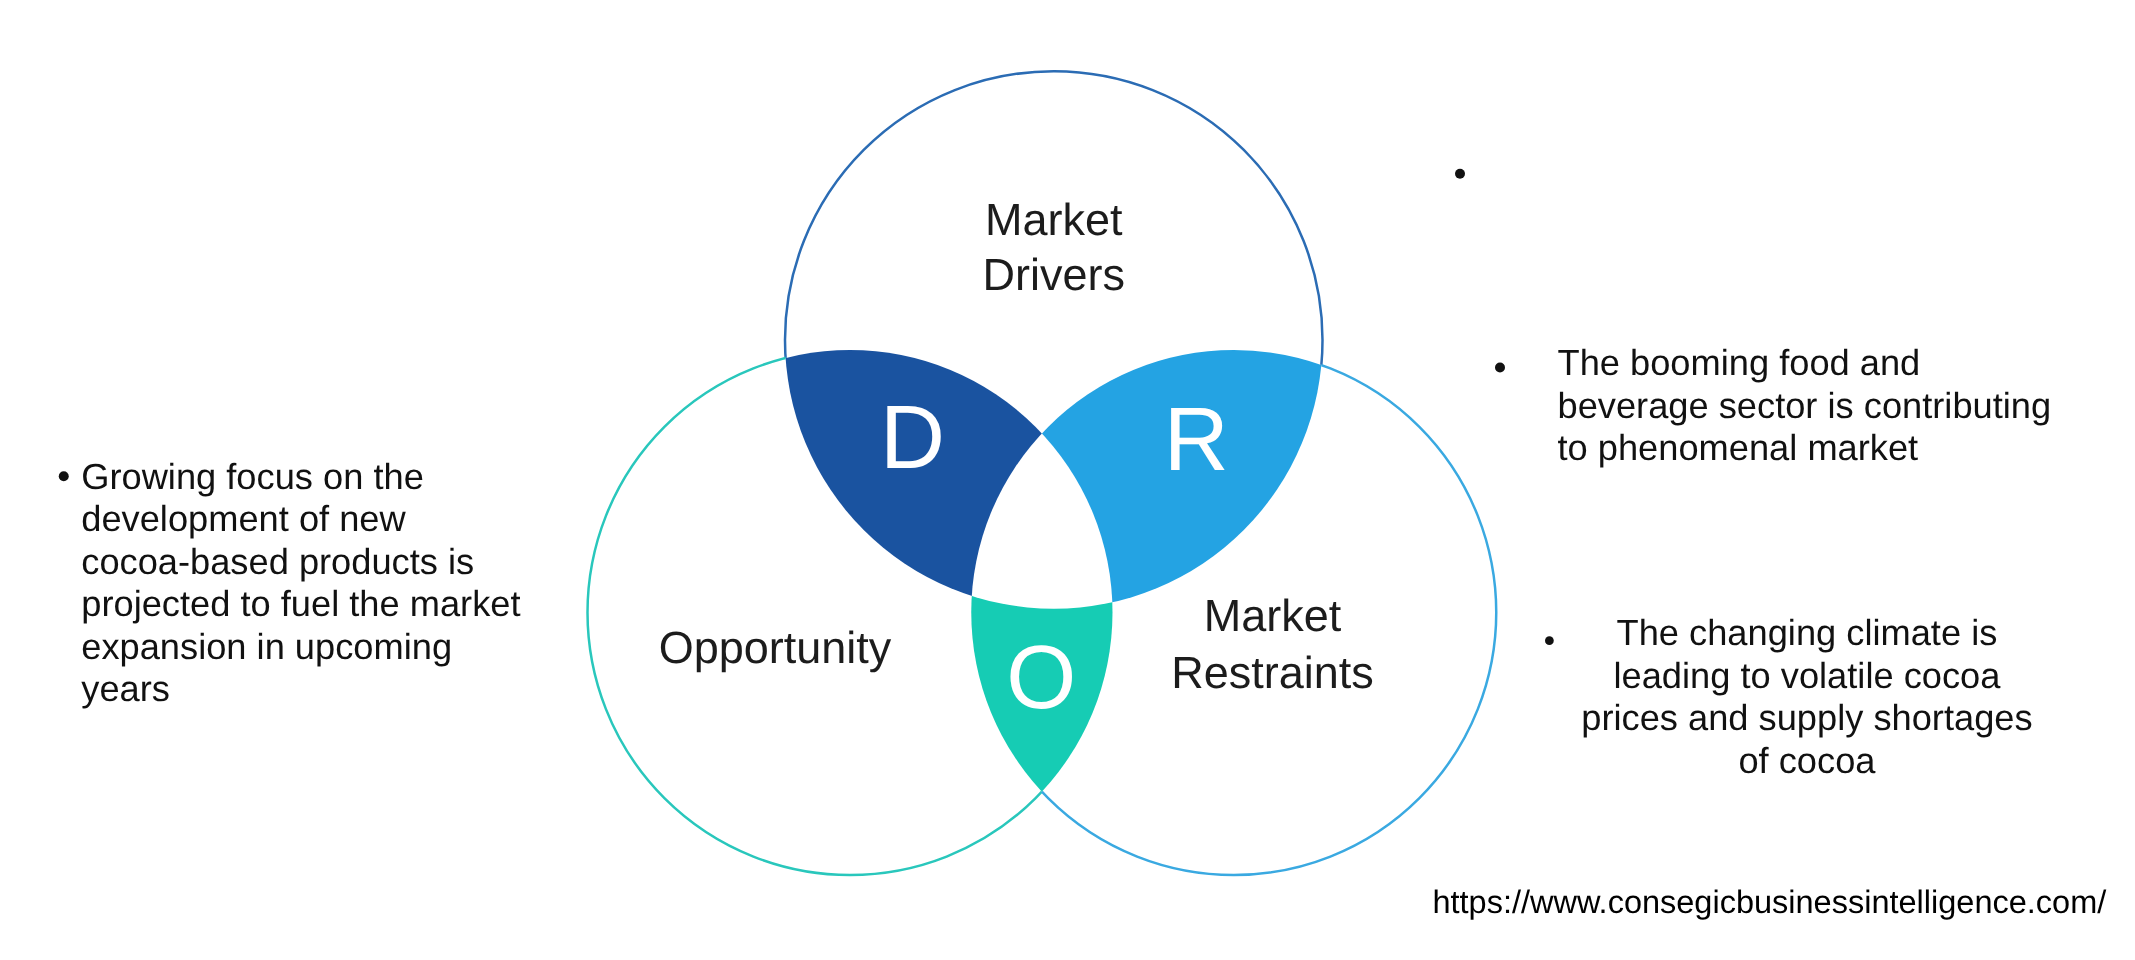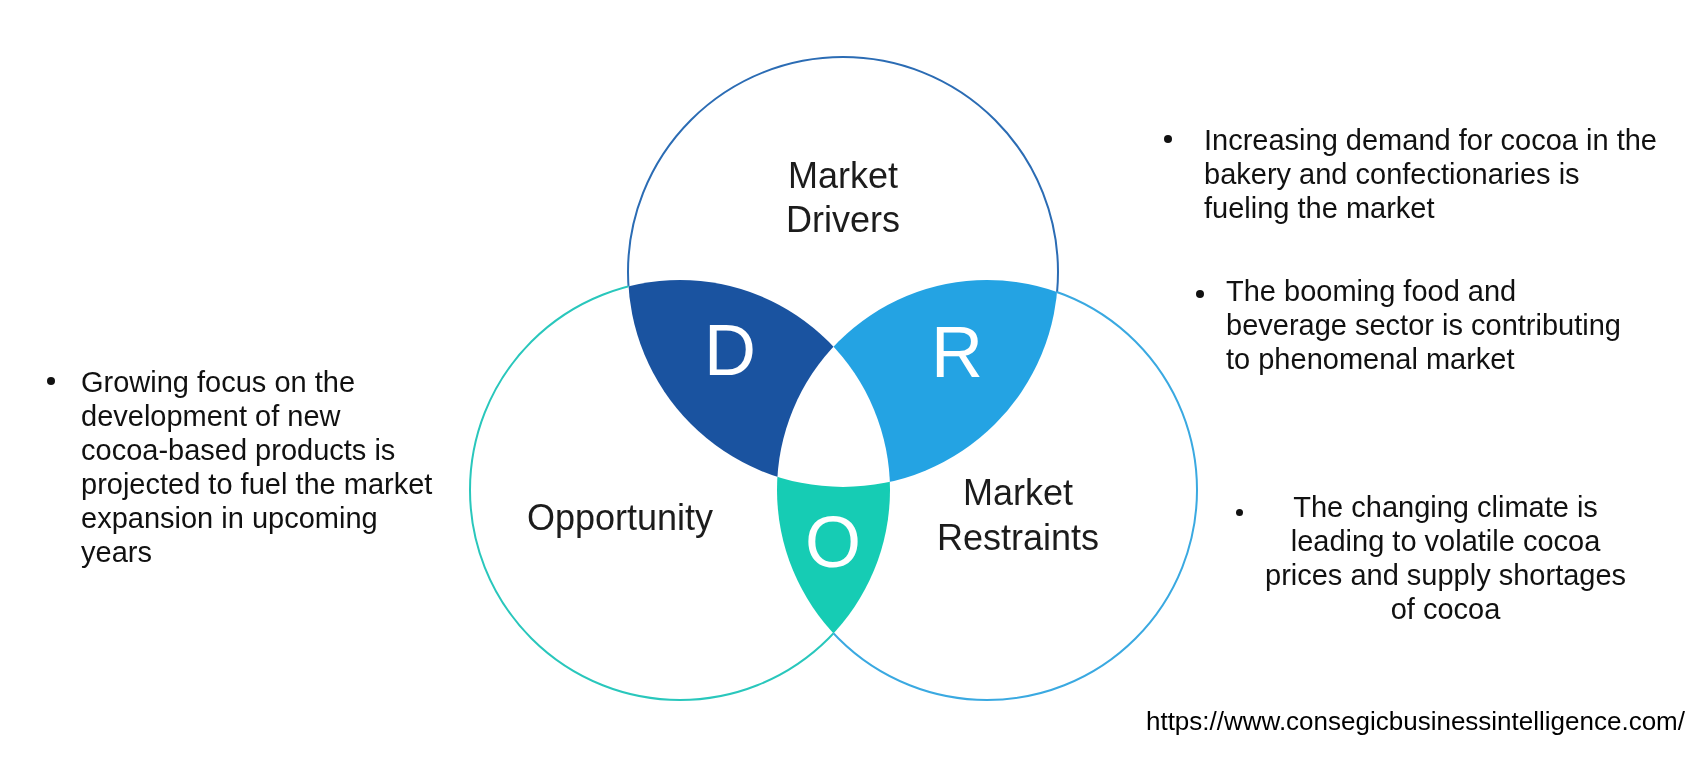--- a/index.html
+++ b/index.html
@@ -20,27 +20,27 @@
   .bullet{
     position:absolute;display:flex;align-items:flex-start;
     color:#111111;font-size:29px;line-height:34px;font-weight:400;
   }
   .bullet .dot{
     flex:none;width:8px;height:8px;border-radius:50%;background:#111111;
   }
   .bullet .btext{white-space:pre-line;}
   .bullet-left{left:47px;top:365px;width:420px;}
   .bullet-left .dot{margin-top:12px;}
-  .bullet-left .btext{margin-left:26px;}
+  .bullet-left .btext{margin-left:10px;}
   .bullet-r1{left:1164px;top:123px;width:540px;}
   .bullet-r1 .dot{margin-top:12px;}
   .bullet-r1 .btext{margin-left:32px;}
   .bullet-r2{left:1196px;top:274px;width:500px;}
   .bullet-r2 .dot{margin-top:16px;}
-  .bullet-r2 .btext{margin-left:22px;}
+  .bullet-r2 .btext{margin-left:42px;}
   .bullet-r3{left:1236px;top:490px;width:480px;text-align:center;}
   .bullet-r3 .dot{width:7px;height:7px;margin-top:19px;}
   .bullet-r3 .btext{margin-left:22px;}
   .source-url{
     position:absolute;right:23px;top:706px;
     color:#000000;font-size:26px;font-weight:400;
   }
 </style>
 </head>
 <body>
@@ -118,23 +118,20 @@
   <span class="btext">Growing focus on the
 development of new
 cocoa-based products is
 projected to fuel the market
 expansion in upcoming
 years</span>
 </div>
 
 <div class="bullet bullet-r1">
   <span class="dot"></span>
-  <span class="btext">Increasing demand for cocoa in the
-bakery and confectionaries is
-fueling the market</span>
 </div>
 
 <div class="bullet bullet-r2">
   <span class="dot"></span>
   <span class="btext">The booming food and
 beverage sector is contributing
 to phenomenal market</span>
 </div>
 
 <div class="bullet bullet-r3">

